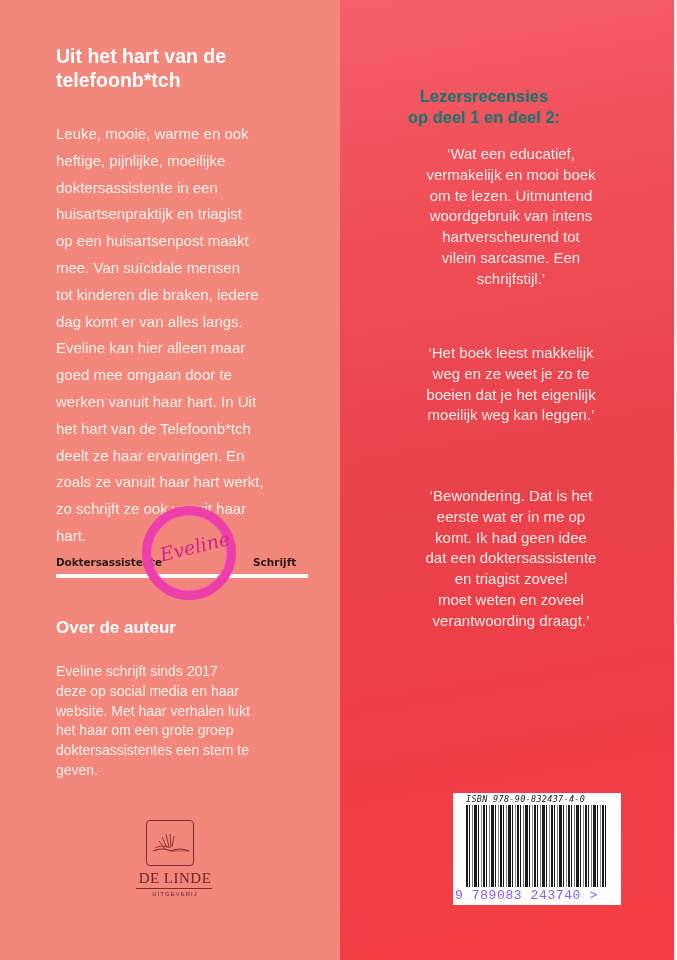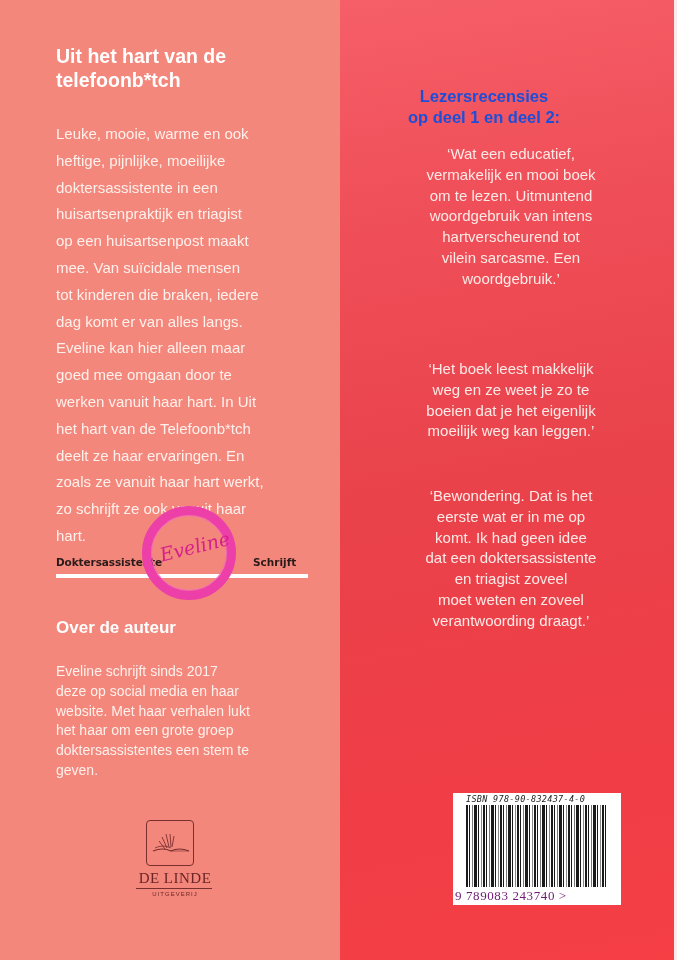--- a/index.html
+++ b/index.html
@@ -80,29 +80,29 @@
     .publisher .name-rule {
       position: absolute; left: -4px; top: 70px; width: 76px; height: 1px; background: #7a2f2f;
     }
     .publisher .sub {
       position: absolute; left: 0; top: 73px; width: 70px; text-align: center;
       font-size: 6px; color: #6a2626; letter-spacing: 1px;
     }
 
     .reviews-title {
       position: absolute; left: 340px; top: 86px; width: 288px; text-align: center;
-      color: #1d4ed8; font-weight: bold; font-size: 16.5px; line-height: 21px;
+      color: #0f766e; font-weight: bold; font-size: 16.5px; line-height: 21px;
     }
     .review {
       position: absolute; left: 340px; width: 334px; text-align: center;
       color: #fde9e6; font-size: 15px; line-height: 20.8px;
     }
     .review span { display: block; white-space: nowrap; padding-left: 8px; }
     .review-1 { top: 144px; }
-    .review-2 { top: 359px; }
+    .review-2 { top: 343px; }
     .review-3 { top: 486px; }
 
     .barcode {
       position: absolute; left: 453px; top: 793px; width: 168px; height: 112px;
       background: #ffffff;
     }
     .barcode .isbn {
       position: absolute; left: 13px; top: 1px; font-family: "DejaVu Sans Mono", monospace;
       font-size: 8.5px; color: #222; letter-spacing: 0.3px; font-style: italic;
     }
@@ -110,22 +110,22 @@
       position: absolute; left: 13px; top: 12px; width: 140px; height: 82px;
       background: repeating-linear-gradient(90deg,
         #1a1a1a 0px, #1a1a1a 2px, #fff 2px, #fff 3px,
         #1a1a1a 3px, #1a1a1a 4px, #fff 4px, #fff 6px,
         #777 6px, #777 7px, #fff 7px, #fff 8px,
         #1a1a1a 8px, #1a1a1a 11px, #fff 11px, #fff 12px,
         #1a1a1a 12px, #1a1a1a 13px, #fff 13px, #fff 15px,
         #888 15px, #888 16px, #fff 16px, #fff 17px);
     }
     .barcode .digits {
-      position: absolute; left: 2px; top: 95px; font-family: Liberation Serif, serif;
-      font-size: 13px; color: #701a75; letter-spacing: 0.6px; white-space: nowrap;
+      position: absolute; left: 2px; top: 95px; font-family: Liberation Mono, monospace;
+      font-size: 13px; color: #8b5cf6; letter-spacing: 0.6px; white-space: nowrap;
     }
   </style>
 </head>
 <body>
 
 <div class="cover">
 
   <div class="left-panel"></div>
   <div class="right-panel"></div>
   <div class="right-edge"></div>
@@ -191,21 +191,21 @@
     <div>op deel 1 en deel 2:</div>
   </div>
 
   <div class="review review-1">
     <span>‘Wat een educatief,</span>
     <span>vermakelijk en mooi boek</span>
     <span>om te lezen. Uitmuntend</span>
     <span>woordgebruik van intens</span>
     <span>hartverscheurend tot</span>
     <span>vilein sarcasme. Een</span>
-    <span>woordgebruik.’</span>
+    <span>schrijfstijl.’</span>
   </div>
 
   <div class="review review-2">
     <span>‘Het boek leest makkelijk</span>
     <span>weg en ze weet je zo te</span>
     <span>boeien dat je het eigenlijk</span>
     <span>moeilijk weg kan leggen.’</span>
   </div>
 
   <div class="review review-3">

